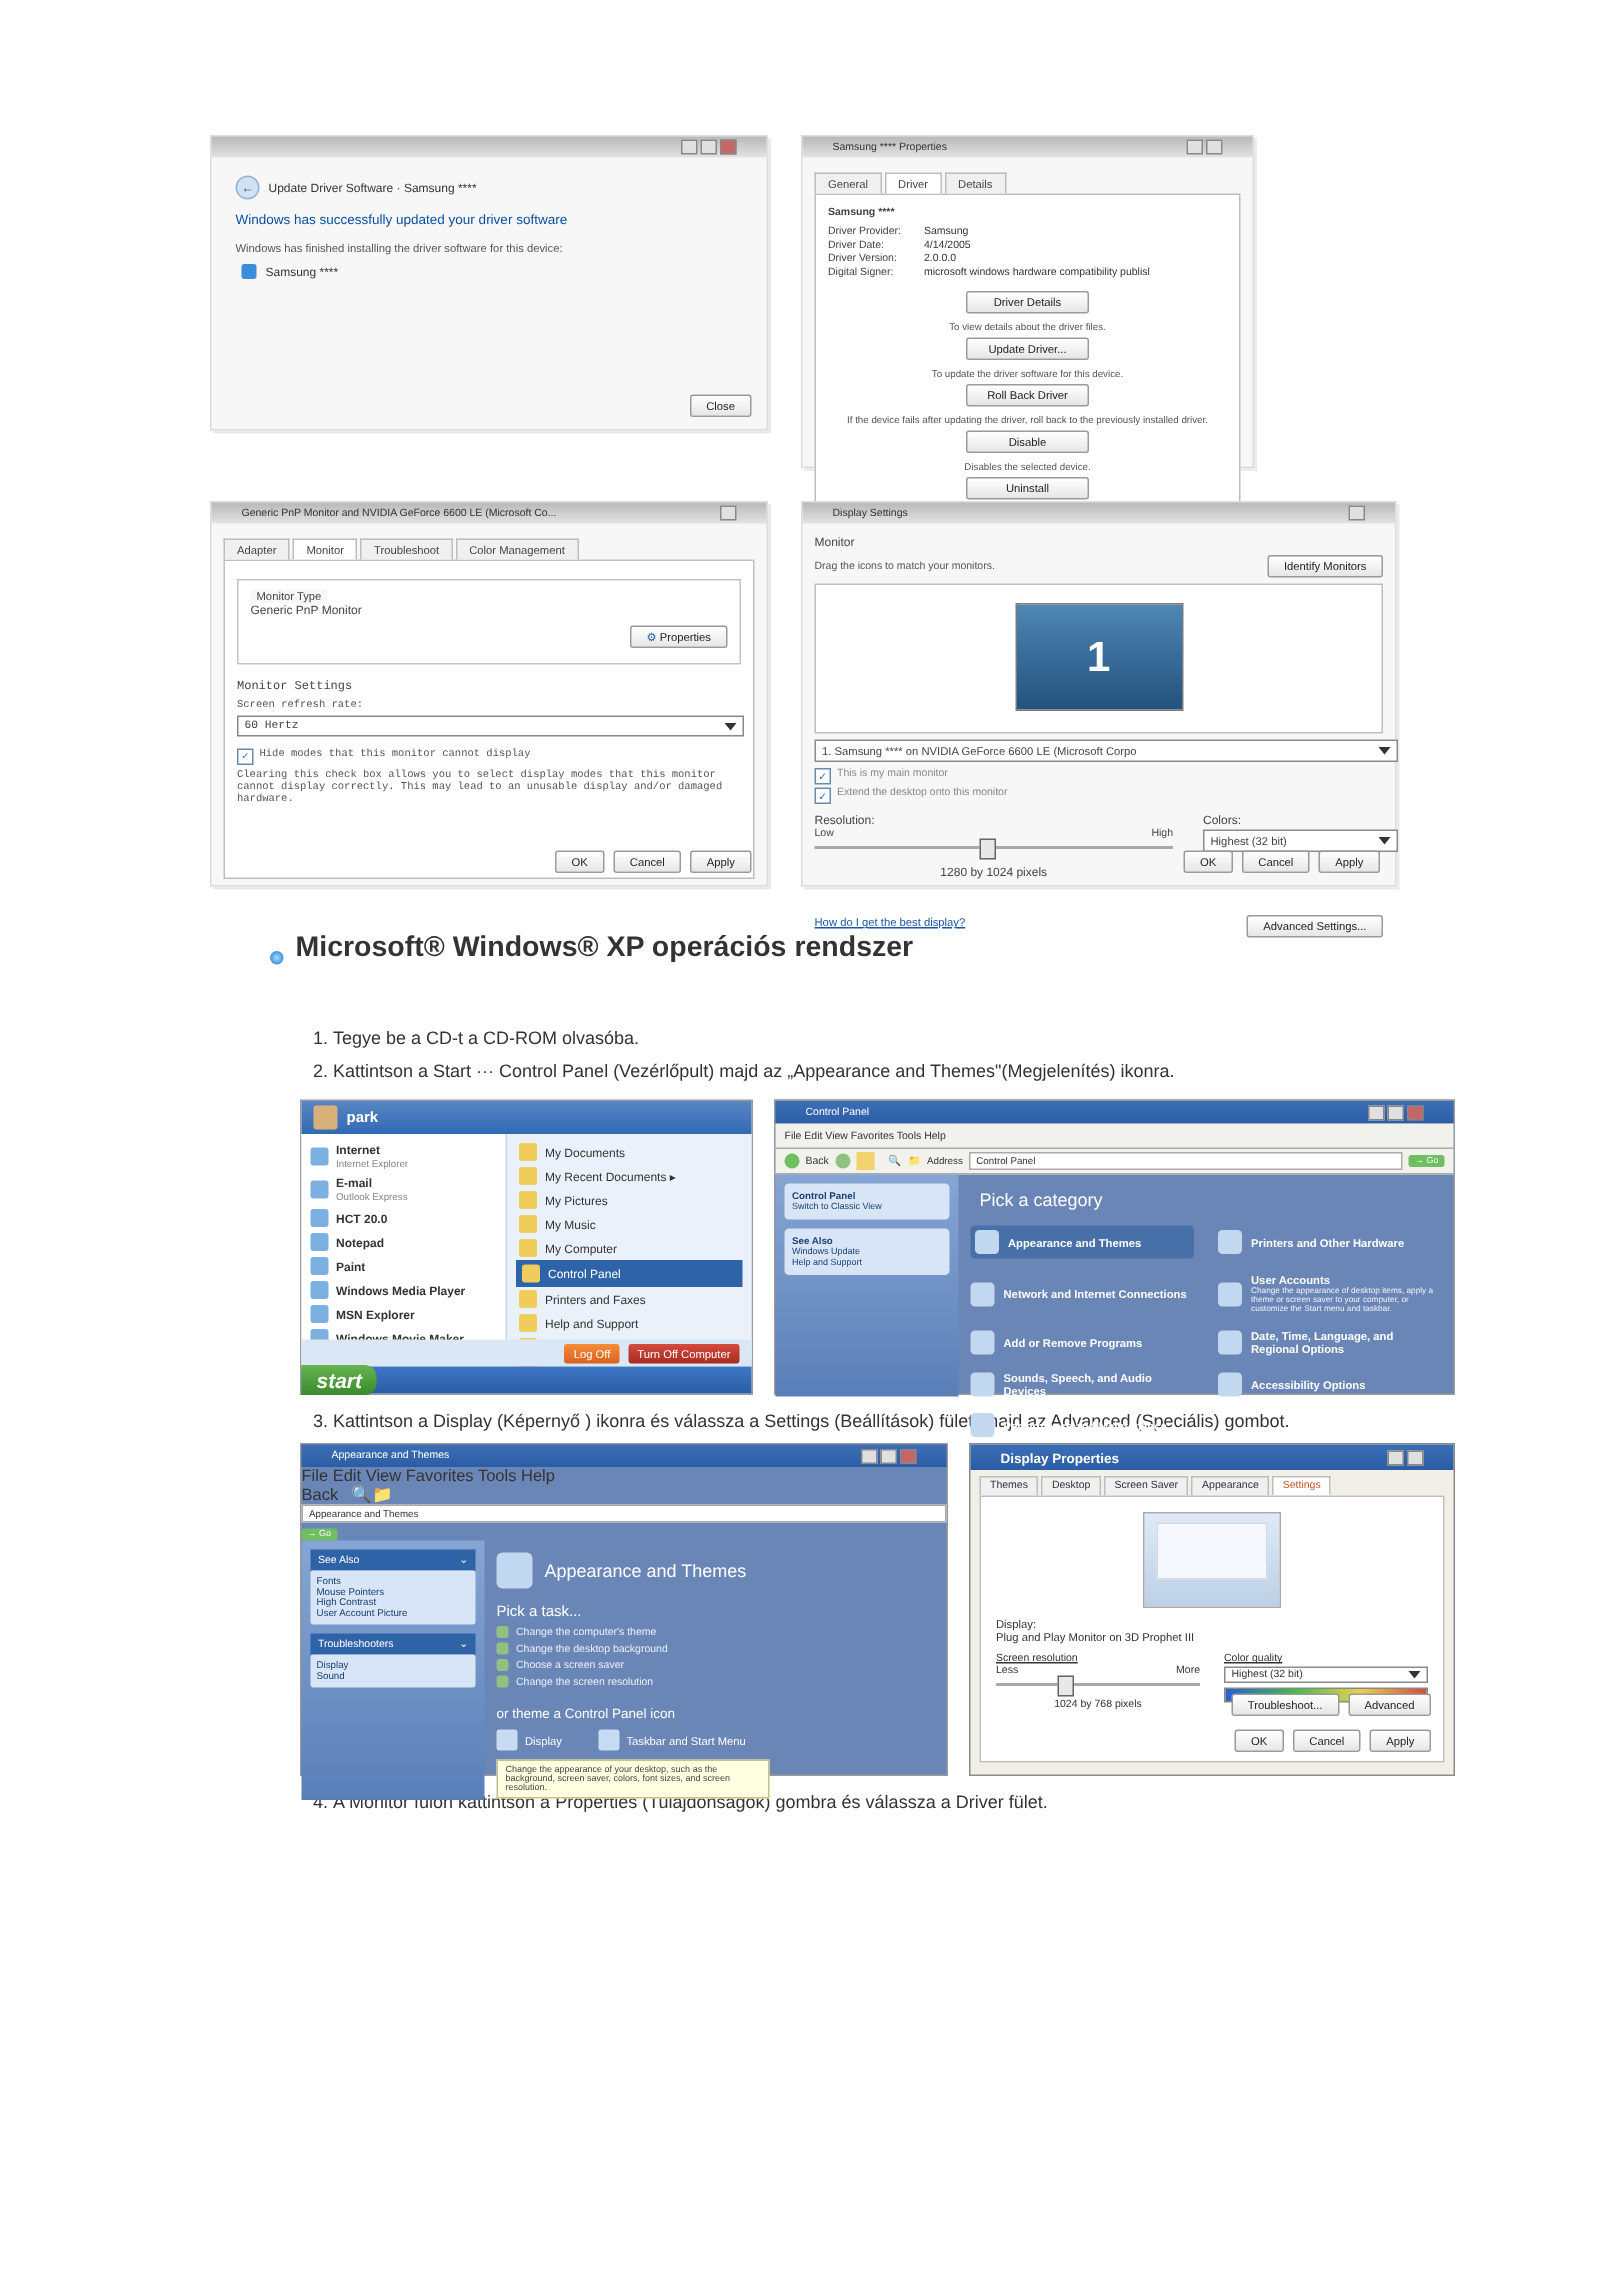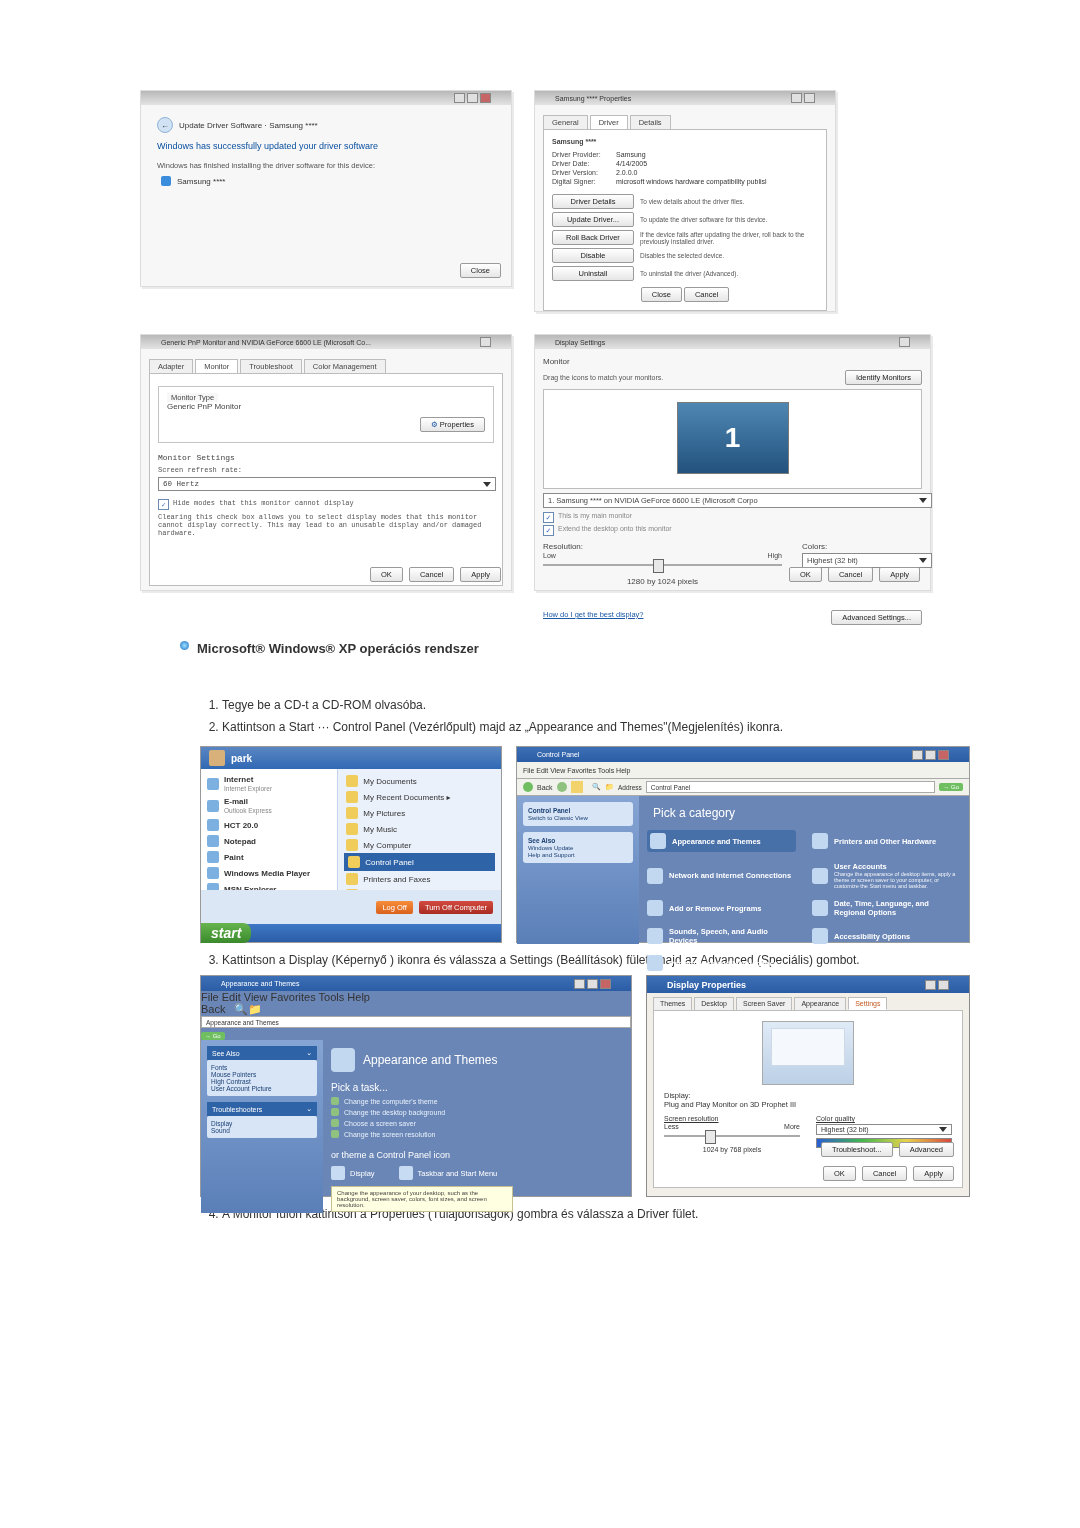--- a/index.html
+++ b/index.html
@@ -60,21 +60,21 @@
   .prop .panel { background:#fff; border:1px solid #bdbdbd; padding:8px; font-size:7px;}
   .kv { display:flex; gap:4px; margin:2px 0;}
   .kv .k{ width:60px; color:#444;}
   .kv .v{ color:#333;}
   .btn{
     display:inline-block; padding:2px 10px; font-size:7.5px;
     background:linear-gradient(#fff,#e6e6e6); border:1px solid #9a9a9a;
     border-radius:2px; color:#222;
   }
   .btn-row-r{ text-align:center; margin-top:6px;}
-  .act-row{ display:flex; gap:6px; align-items:center; margin:3px 0;}
+  .act-row{ display:flex; gap:6px; align-items:center; margin:3px 0;flex-direction:column;}
   .act-row .btn{ width:60px; text-align:center;}
   .act-row .d{ font-size:6.5px; color:#555; flex:1;}
 
   
   .pnp { width: 370px; height: 255px;}
   .fieldset{ border:1px solid #c4c4c4; margin:4px 0; padding:6px 8px 10px;}
   .fieldset .legend{ font-size:7.5px; color:#444; margin-top:-12px; background:#f7f7f7; display:inline-block; padding:0 4px;}
   .pnp .combo{ width:100%; background:#fff; border:1px solid #888; font-size:7.5px; padding:2px 4px; display:flex; justify-content:space-between; align-items:center;}
   .arrow-down{ width:0;height:0;border-left:4px solid transparent;border-right:4px solid transparent;border-top:5px solid #333;}
   .cb{ width:9px;height:9px;border:1px solid #6b8ab1;background:#fff;display:inline-flex;align-items:center;justify-content:center;font-size:7px;color:#2a63c7;}
@@ -99,39 +99,39 @@
     position:relative; height:18px; margin-top:4px;
   }
   .slider .track{ position:absolute; top:9px; left:0; right:0; height:2px; background:#aaa; }
   .slider .thumb{ position:absolute; top:4px; left:46%; width:9px; height:12px; background:#e8e8e8; border:1px solid #666;}
   .slider .lbl-l{ position:absolute; left:0; top:-3px; font-size:7px;}
   .slider .lbl-r{ position:absolute; right:0; top:-3px; font-size:7px;}
   .link{ color:#1b58a6; text-decoration:underline; font-size:7.5px;}
   .disp .btns{ position:absolute; bottom:8px; right:10px; display:flex; gap:6px;}
 
   
-  .heading{ display:flex; align-items:flex-start; gap:8px; margin:50px 0 40px 40px; font-size:13px;}
+  .heading{ display:flex; align-items:flex-end; gap:8px; margin:30px 0 40px 40px; font-size:19px;}
   .bullet{ width:9px; height:9px; border-radius:50%; background:radial-gradient(#9de0ff,#1a6ec4);}
 
   
   .steps{ margin-left:60px; font-size:12px; line-height:1.5; color:#333;}
   .steps li{ margin-bottom:4px;}
 
   
   .row3{ display:flex; gap:14px; margin:10px 0 8px 60px;}
   .start{ width:300px; height:195px; border:1px solid #9a9a9a; background:#fff; position:relative;}
   .start-hdr{ height:22px; background:linear-gradient(#5a86c2,#3169b4); color:#fff; font-weight:bold; font-size:10px; display:flex; align-items:center; padding:0 8px;}
   .start-body{ display:flex; height:150px;}
   .start-left{ width:46%; background:#fff; padding:4px 4px; font-size:8px; border-right:1px solid #c3d6ed;}
   .start-right{ width:54%; background:#eaf1fa; padding:4px 6px; font-size:8px;}
   .s-item{ display:flex; align-items:center; gap:5px; padding:2px 2px;}
   .s-item.hl{ background:#2f63a7; color:#fff; padding:3px 4px;}
   .s-ico{ width:12px;height:12px; background:#7bb0e0; border-radius:2px; flex:0 0 12px;}
   .s-ico.doc{ background:#f0cc5b;}
-  .start-foot{ position:absolute; bottom:18px; left:0; right:0; height:34px; background:#dbe7f5; display:flex; justify-content:flex-end; gap:6px; align-items:center; padding:0 8px;}
+  .start-foot{ position:absolute; bottom:18px; left:0; right:0; height:18px; background:#dbe7f5; display:flex; justify-content:flex-end; gap:6px; align-items:center; padding:0 8px;}
   .start-foot .fbtn{ font-size:7.5px; background:linear-gradient(#f78d3a,#d9621b); color:#fff; padding:2px 6px; border-radius:2px;}
   .start-foot .fbtn.turnoff{ background:linear-gradient(#d44a3f,#a82c22);}
   .taskbar{ position:absolute; bottom:0; left:0; right:0; height:18px; background:linear-gradient(#3f77c5,#2b5da6); display:flex; align-items:center;}
   .taskbar .startbtn{ background:linear-gradient(#67b44e,#3a8a2c); color:#fff; font-size:14px; font-style:italic; font-weight:bold; padding:2px 10px; border-radius:0 8px 8px 0;}
 
   .cpcat{ flex:1; height:195px; border:1px solid #9a9a9a; background:#6a86b6; position:relative; color:#fff;}
   .cpcat .titlebar{ background:linear-gradient(#3d6fb6,#2b5da6); color:#fff; height:15px;}
   .cpcat .toolbar{ height:16px; background:#f2f2ec; border-bottom:1px solid #aaa; display:flex; align-items:center; gap:6px; padding:0 6px; font-size:7px; color:#333;}
   .cpcat .toolbar2{ height:16px; background:#f2f2ec; border-bottom:1px solid #aaa; display:flex; align-items:center; gap:4px; padding:0 6px; font-size:7px; color:#333;}
   .t-ico{ width:10px;height:10px;border-radius:50%;background:#6fbf61;}

